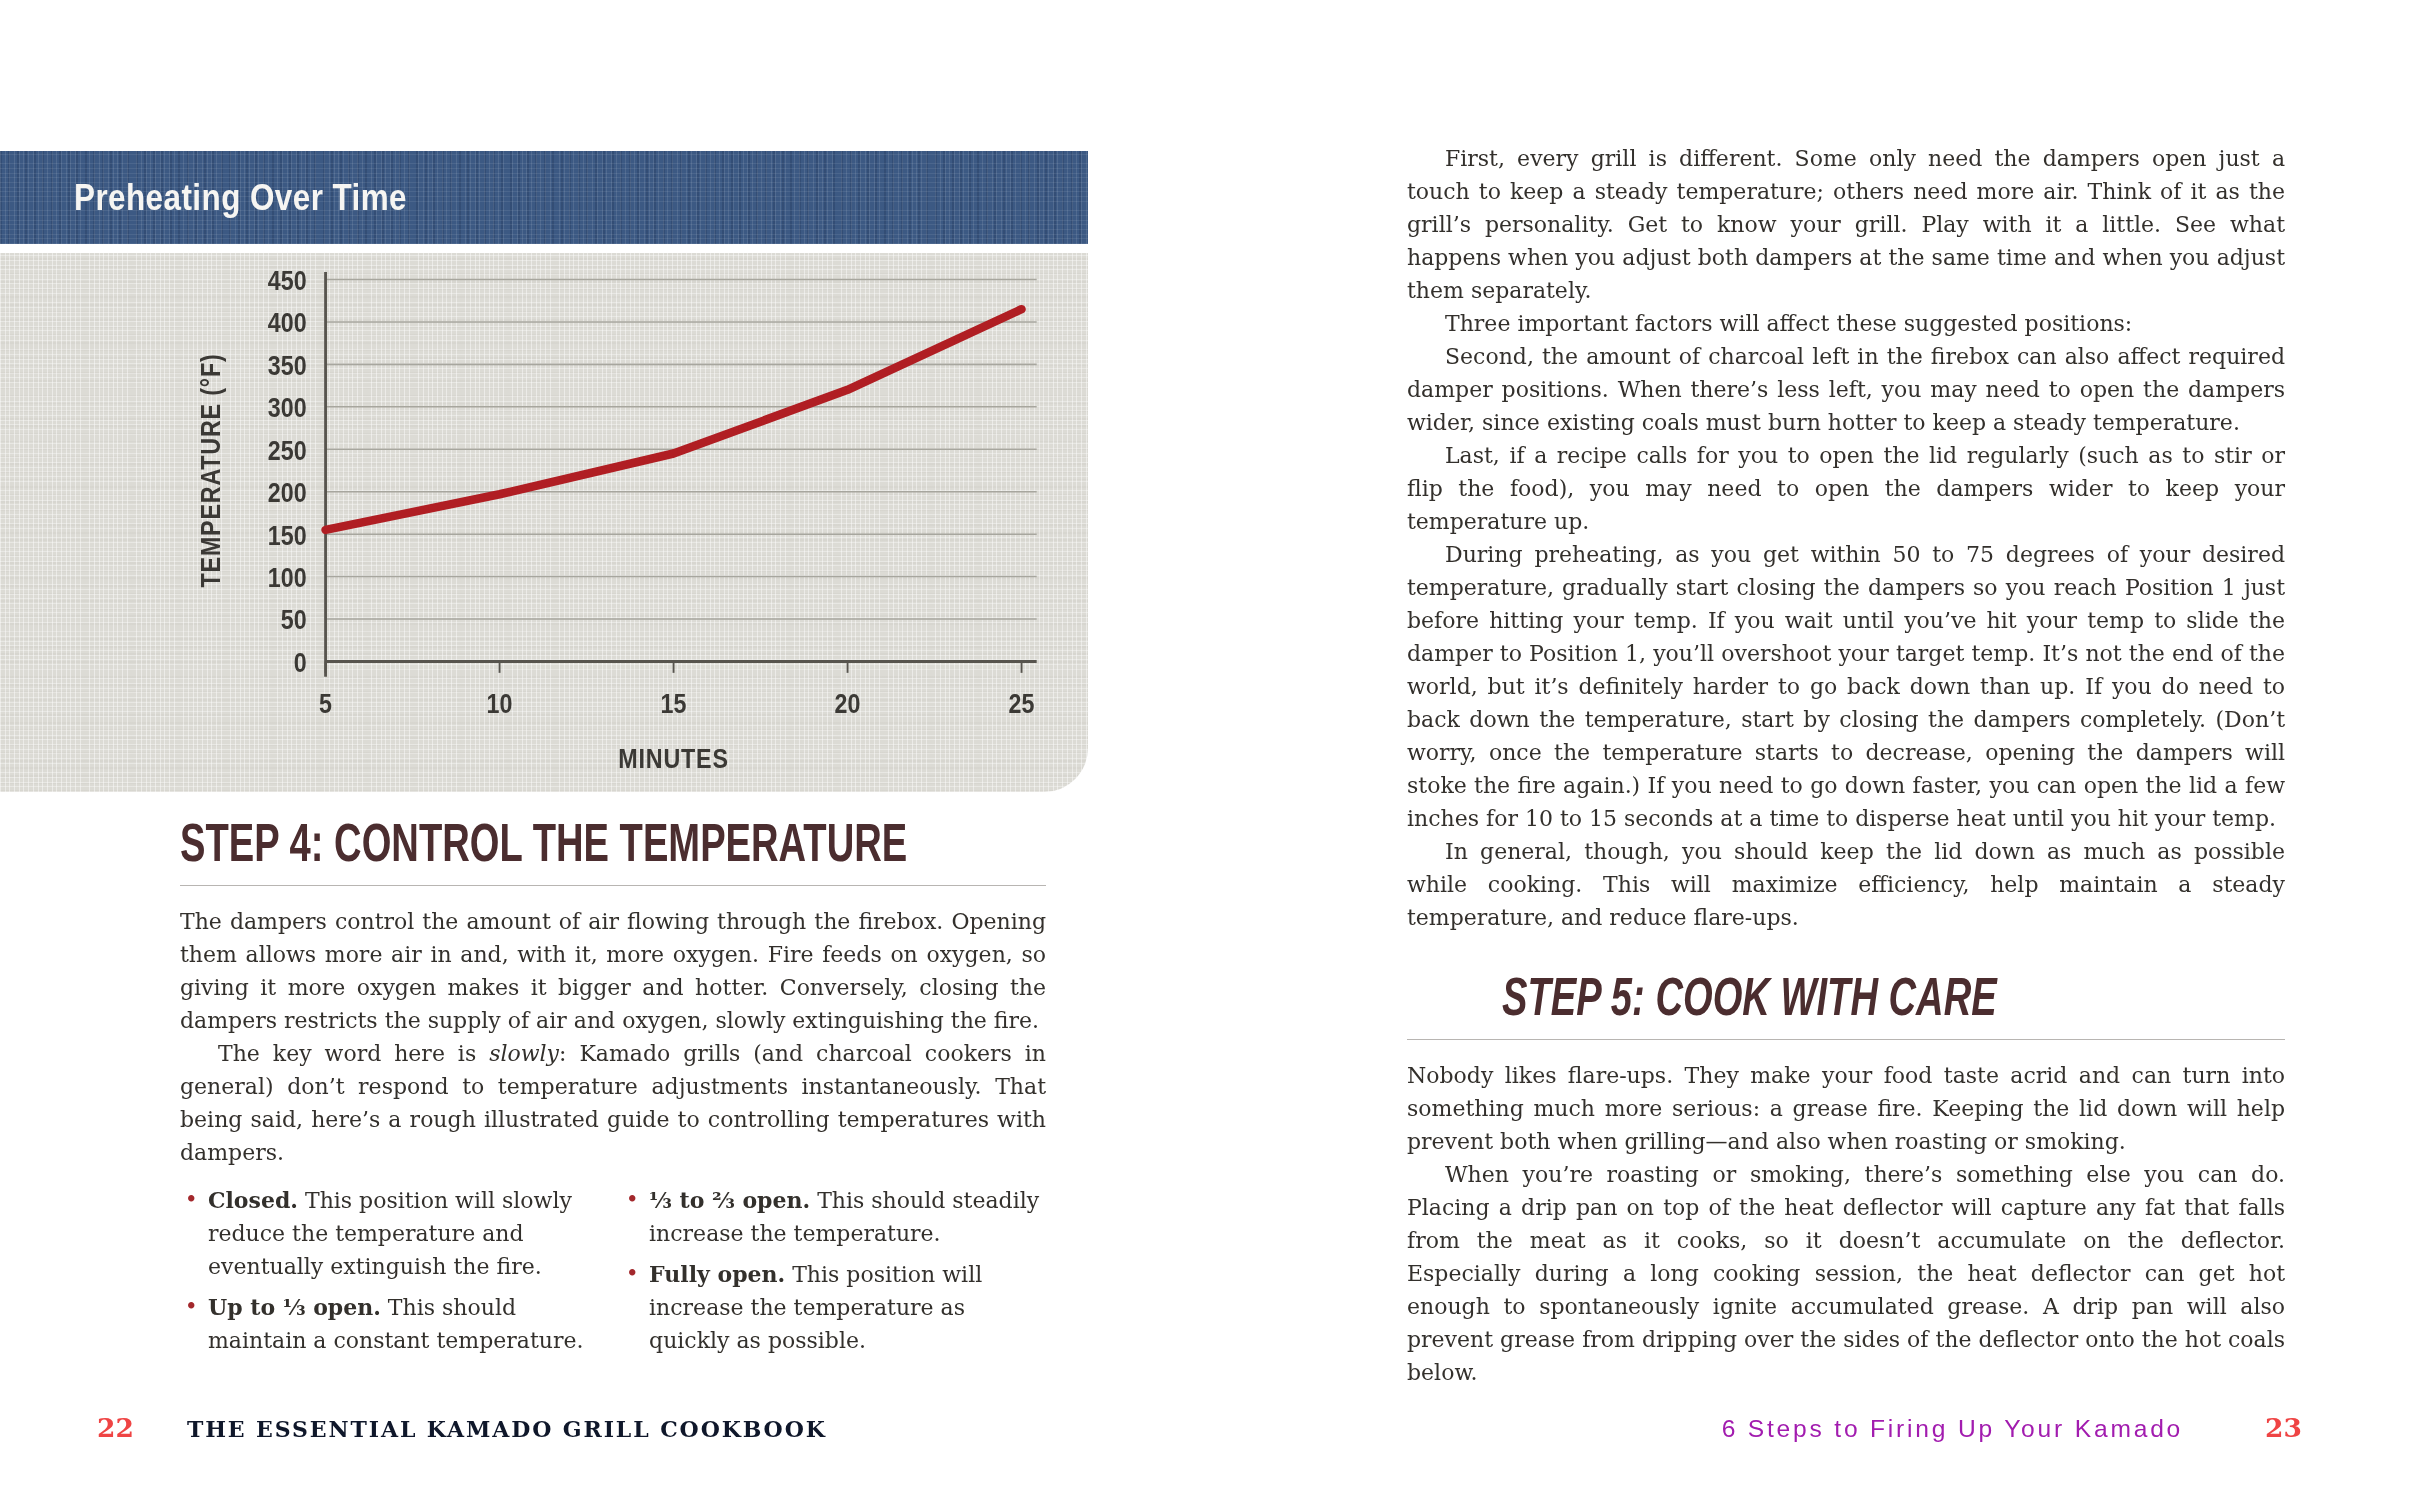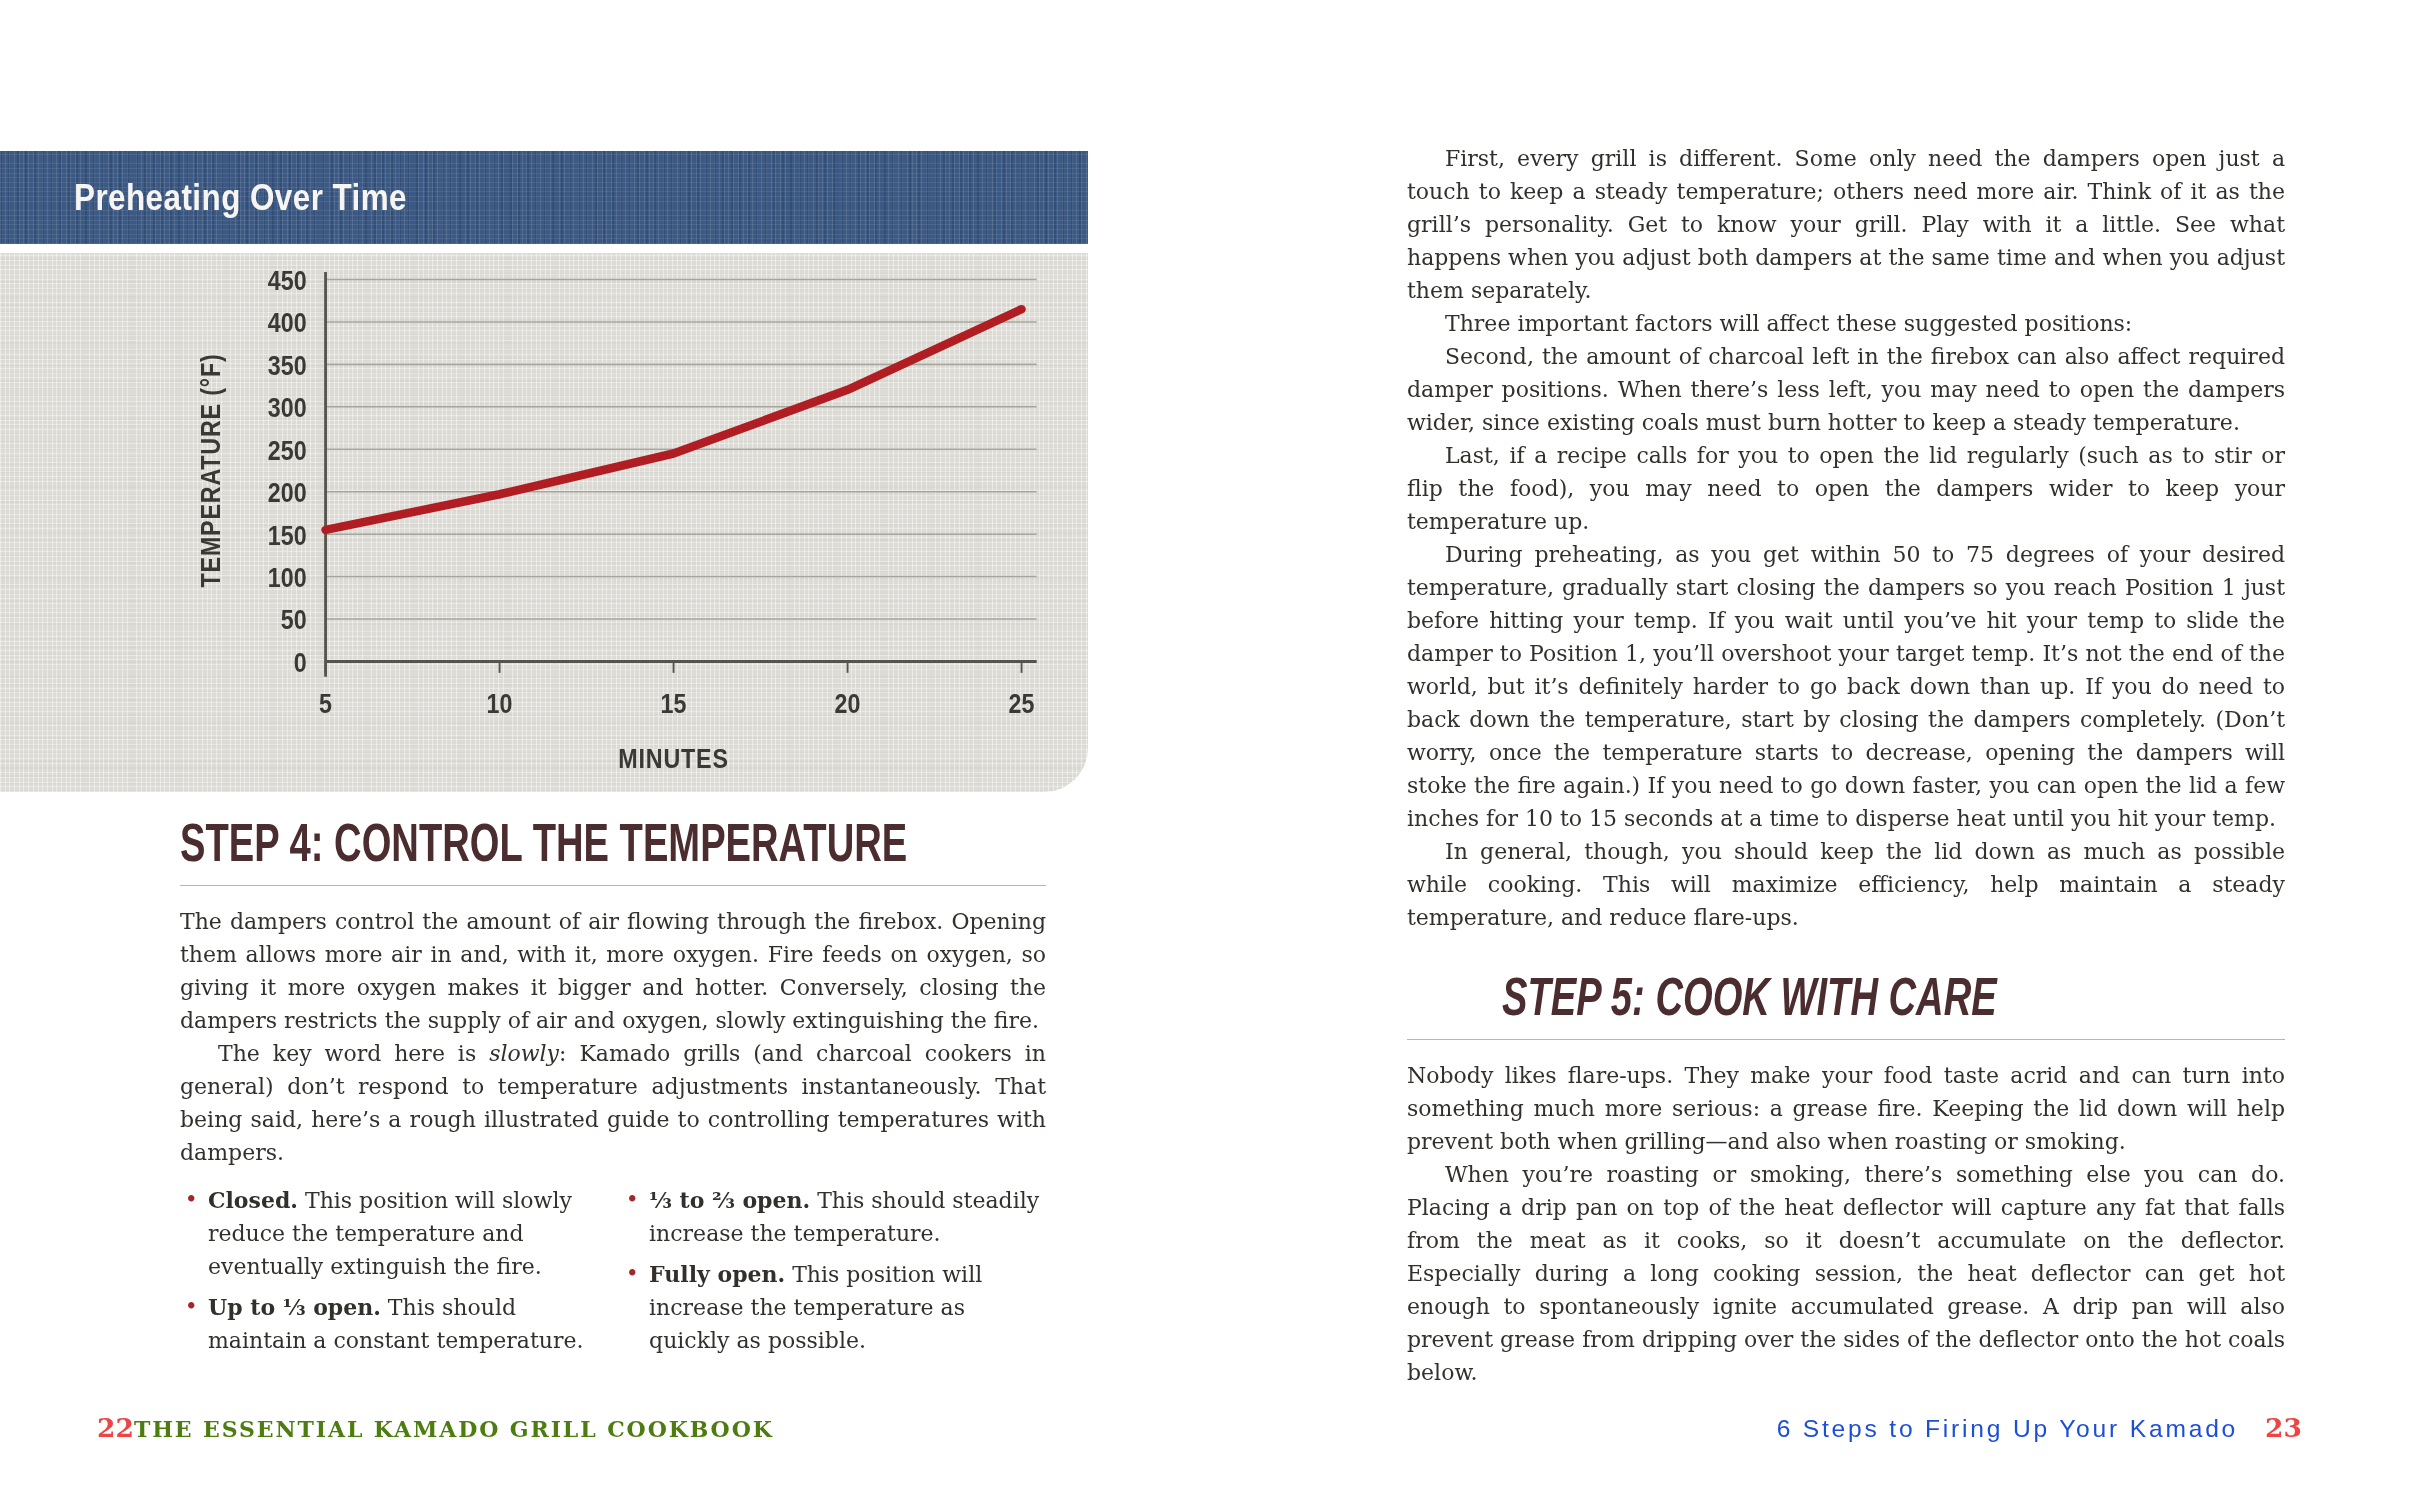--- a/index.html
+++ b/index.html
@@ -40,22 +40,22 @@
   .bullets{display:flex;gap:28px;margin-top:7.6px;}
   ul.bcol{list-style:none;margin:0;padding:0;width:419px;}
   ul.bcol li{position:relative;padding-left:28px;margin-top:7.6px;font-size:22px;line-height:33px;color:#33302c;text-align:left;}
   .bullet-mark{position:absolute;left:4.7px;top:-0.9px;color:#a3282c;}
   li b{font-weight:bold;text-align:right;}
   
   .foot{position:absolute;top:1412px;display:flex;align-items:baseline;}
   .foot-left{left:97px;}
   .foot-right{right:121px;}
   .pagenum{font:700 26.5px "DejaVu Serif", serif;color:#ef4444;}
-  .booktitle{font:700 22px "DejaVu Serif", serif;color:#4d7c0f;letter-spacing:1.9px;}
-  .chapter{margin-right:27px;font:24.6px "Liberation Sans", sans-serif;color:#1d4ed8;letter-spacing:2.8px;}
+  .booktitle{margin-left:53px;font:700 22px "DejaVu Serif", serif;color:#0f172a;letter-spacing:1.9px;}
+  .chapter{margin-right:82px;font:24.6px "Liberation Sans", sans-serif;color:#a21caf;letter-spacing:2.8px;}
 </style>
 </head>
 <body>
 
 <div class="spread">
 
   <section>
 
     <figure class="chart" style="margin:0">
       <div class="chart-band">

